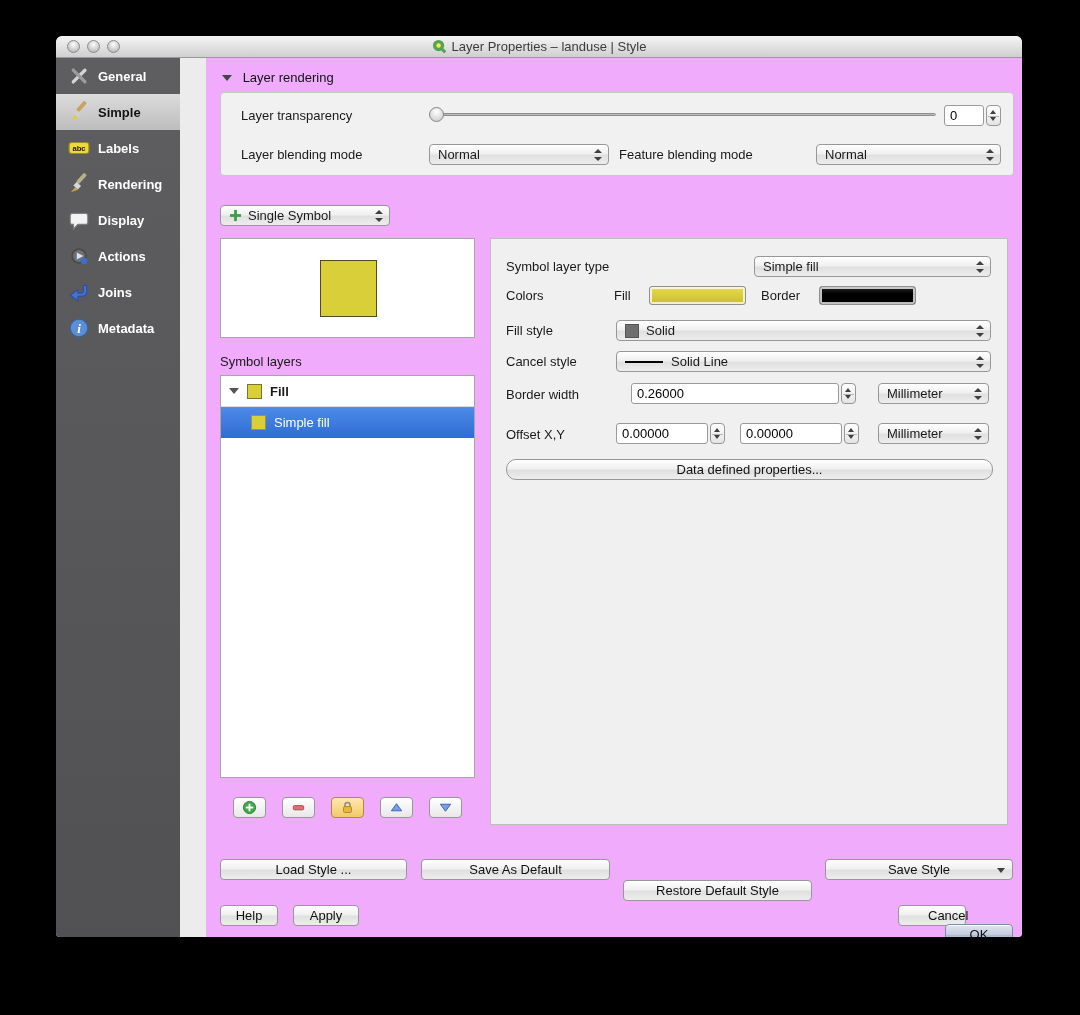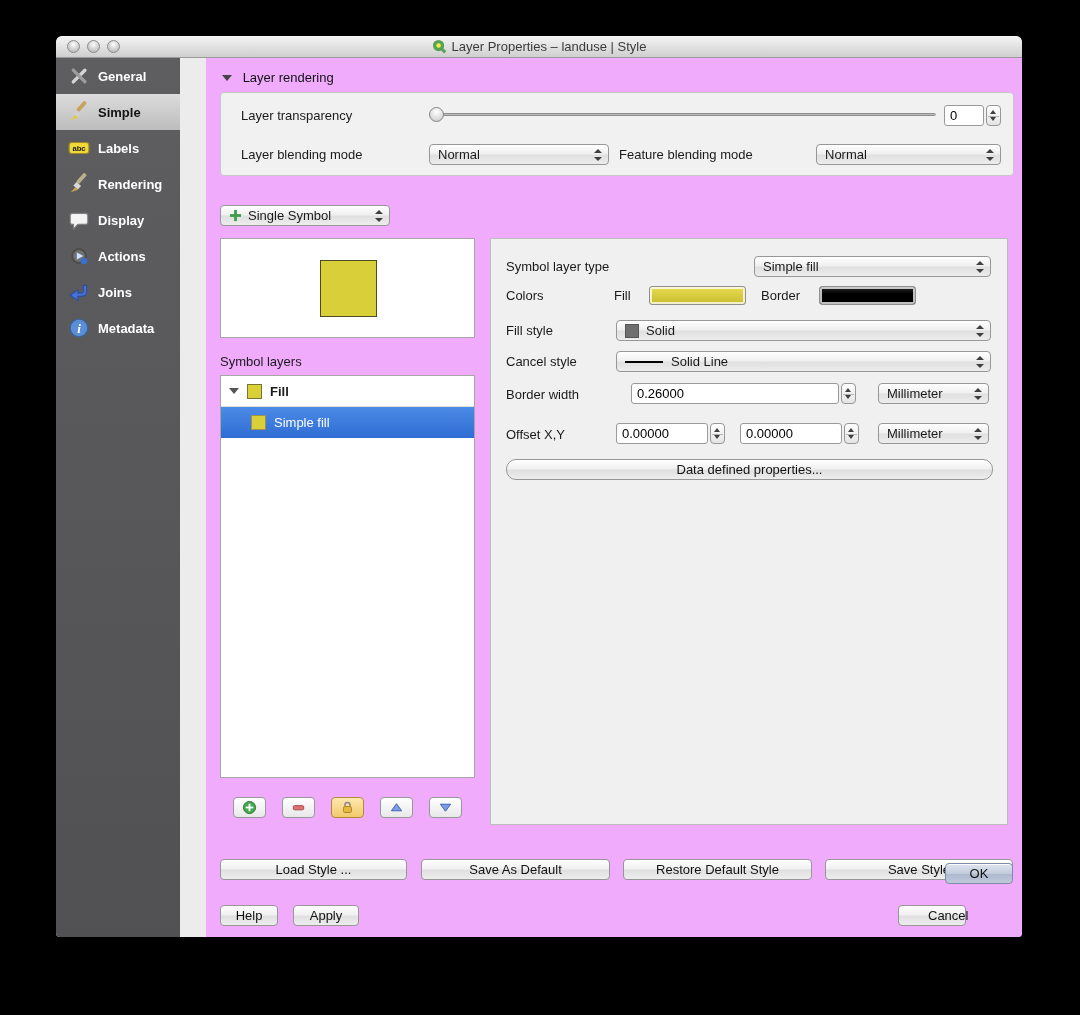--- a/index.html
+++ b/index.html
@@ -332,25 +332,25 @@
       </div>
       <div class="popup" style="left:387px; top:184px; width:111px;">
         <span>Millimeter</span><span class="arrows"></span>
       </div>
 
       <div class="btn abs" style="left:15px; top:220px; width:487px; border-radius:10px;">Data defined properties...</div>
     </div>
 
     <div class="btn abs" style="left:14px; top:801px; width:187px;">Load Style ...</div>
     <div class="btn abs" style="left:215px; top:801px; width:189px;">Save As Default</div>
-    <div class="btn abs" style="left:417px; top:801px; width:189px;">Restore Default Style</div>
+    <div class="btn abs" style="left:417px; top:822px; width:189px;">Restore Default Style</div>
     <div class="btn abs" style="left:619px; top:801px; width:188px;">
       <span>Save Style</span>
       <span class="savestyle-arrow"></span>
     </div>
 
     <div class="btn abs" style="left:14px; top:847px; width:58px;">Help</div>
     <div class="btn abs" style="left:87px; top:847px; width:66px;">Apply</div>
     <div class="btn abs" style="left:692px; top:847px; width:68px;padding-left:29px;">Cancel</div>
-    <div class="btn abs default" style="left:739px; top:805px; width:68px;">OK</div>
+    <div class="btn abs default" style="left:739px; top:866px; width:68px;">OK</div>
 
   </div>
 </div>
 
 </body></html>

